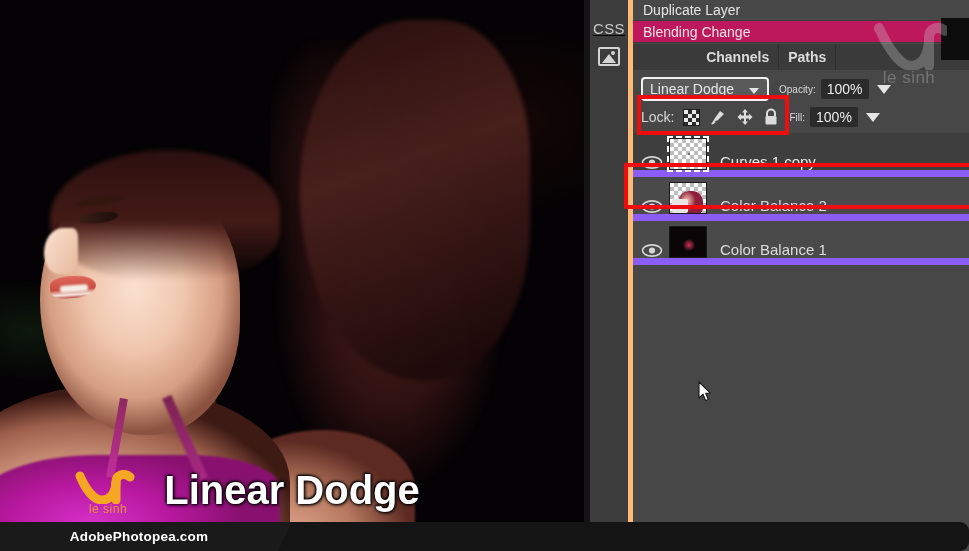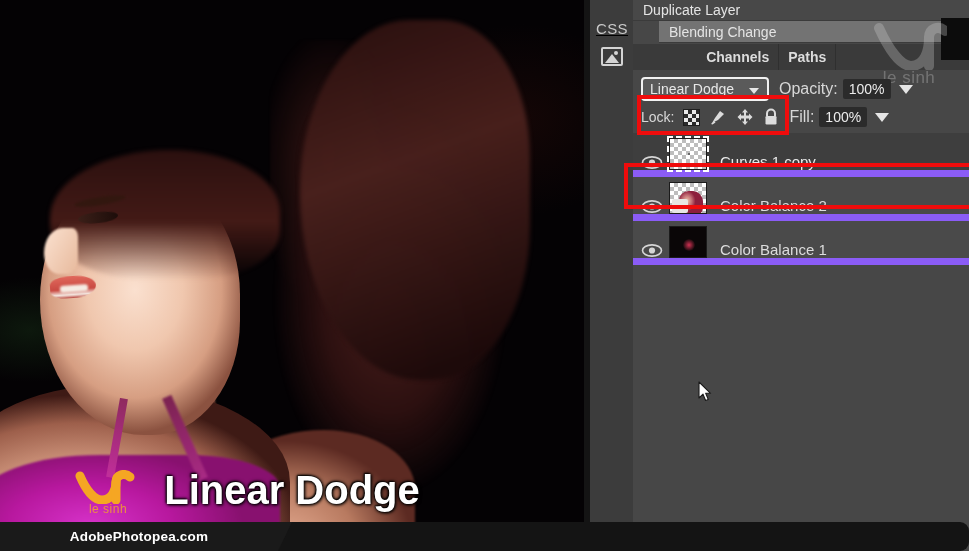--- a/index.html
+++ b/index.html
@@ -184,21 +184,21 @@
     position: absolute; left: 584px; top: 0;
     width: 6px; height: 551px;
     background: #141414;
   }
 
   
   #tool-column {
     position: absolute; left: 590px; top: 0;
     width: 45px; height: 551px;
     background: #3c3c3c;
-    border-right: 1px solid #fdba74;
+    border-right: 7px solid #fdba74;
     text-decoration: underline;
   }
   #tool-column .css-label {
     margin-top: 20px;
     text-align: center;
     color: #c9c9c9;
     font-size: 15px;
     letter-spacing: .4px;
   }
   .img-icon {
@@ -231,21 +231,21 @@
   .menu-row {
     height: 21px;
     color: #e4e4e4;
     font-size: 14px;
     padding-left: 10px;
     line-height: 21px;
     background: #484848;
     border-bottom: 1px solid #3b3b3b;
     white-space: nowrap;
   }
-  .menu-row.second { height: 22px; line-height: 22px; background: #737373; margin-left: 26px; }
+  .menu-row.second { height: 22px; line-height: 22px; background: #be185d; }
 
   .dark-block {
     position: absolute; right: 0; top: 18px;
     width: 28px; height: 42px;
     background: #0c0c0c;
   }
 
   
   .panel-watermark {
     position: absolute; right: 6px; top: 18px;
@@ -302,21 +302,21 @@
   }
   .blend-select .caret {
     position: absolute; right: 8px; top: 9px;
     width: 0; height: 0;
     border-left: 5px solid transparent;
     border-right: 5px solid transparent;
     border-top: 6px solid #e6e6e6;
   }
   .opacity-label {
     margin-left: 10px;
-    color: #d8d8d8; font-size: 16px;
+    color: #d8d8d8; font-size: 10px;
   }
   .value-box {
     margin-left: 5px;
     background: #2b2b2b;
     color: #ececec;
     font-size: 14px;
     padding: 2px 6px;
     border-radius: 2px;
   }
   .dd-caret {

